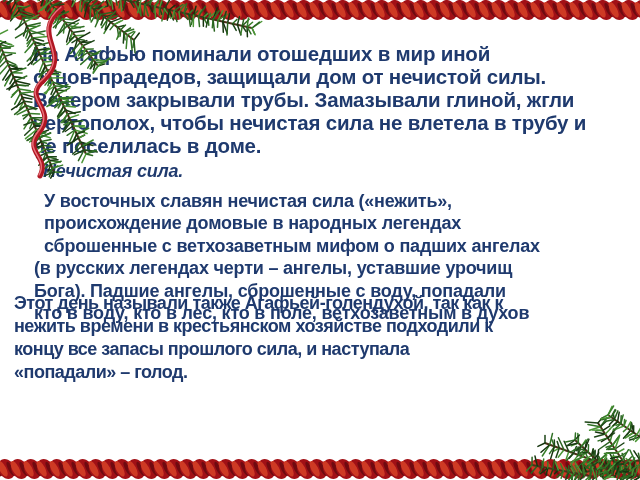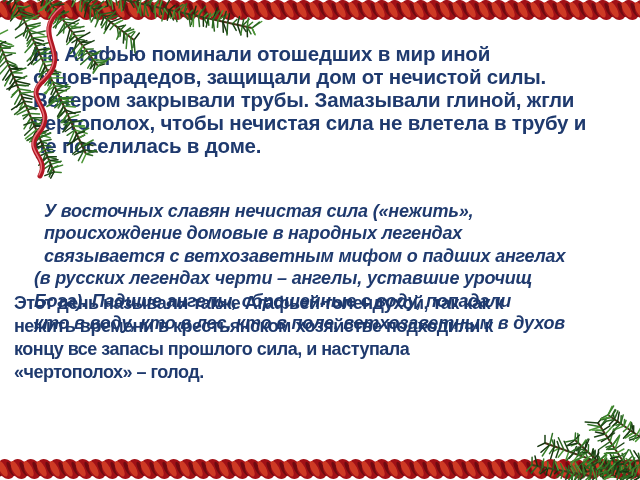--- a/index.html
+++ b/index.html
@@ -10,21 +10,21 @@
   .garland{position:absolute;left:0;z-index:1;display:block;}
   .gt{top:0;}
   .gb{bottom:0;}
   .fir{position:absolute;z-index:3;pointer-events:none;}
   .tl{top:0;left:0;}
   .brc{right:0;bottom:0;}
   .tb{position:absolute;z-index:2;color:#1f3a6e;font-weight:bold;white-space:nowrap;}
   .ln{white-space:nowrap;}
   .p1{left:33px;top:42px;font-size:20.5px;line-height:23px;letter-spacing:-0.2px;}
   .hd{left:43px;top:160px;font-size:18px;line-height:22px;font-style:italic;letter-spacing:-0.2px;}
-  .p2{left:34px;top:200px;font-size:18px;line-height:22.4px;font-style:italic;letter-spacing:-0.2px;}
+  .p2{left:34px;top:190px;font-size:18px;line-height:22.4px;letter-spacing:-0.2px;}
   .p2 .ind{margin-left:10px;}
   .p3{left:14px;top:292px;font-size:18px;line-height:23px;letter-spacing:-0.5px;z-index:2;}
 </style>
 </head>
 <body>
 
 <div class="slide">
 
   <svg class="garland gt" width="640" height="21" viewBox="0 0 640 21">
     <defs>
@@ -73,35 +73,38 @@
   </svg>
 
   <div class="tb p1">
     <div class="ln">На Агафью поминали отошедших в мир иной</div>
     <div class="ln">отцов-прадедов, защищали дом от нечистой силы.</div>
     <div class="ln">Вечером закрывали трубы. Замазывали глиной, жгли</div>
     <div class="ln">чертополох, чтобы нечистая сила не влетела в трубу и</div>
     <div class="ln">не поселилась в доме.</div>
   </div>
 
+  <div class="tb hd">
+    <div class="ln">Нечистая сила.</div>
+  </div>
 
   <div class="tb p2">
     <div class="ln ind">У восточных славян нечистая сила («нежить»,</div>
     <div class="ln ind">происхождение домовые в народных легендах</div>
-    <div class="ln ind">связывается с ветхозаветным мифом о падших ангелах</div>
+    <div class="ln ind">сброшенные с ветхозаветным мифом о падших ангелах</div>
     <div class="ln">(в русских легендах черти – ангелы, уставшие урочищ</div>
     <div class="ln">Бога). Падшие ангелы, сброшенные с воду, попадали</div>
     <div class="ln">кто в воду, кто в лес, кто в поле, ветхозаветным в духов</div>
   </div>
 
   <div class="tb p3">
     <div class="ln">Этот день называли также Агафьей-голендухой, так как к</div>
     <div class="ln">нежить времени в крестьянском хозяйстве подходили к</div>
     <div class="ln">концу все запасы прошлого сила, и наступала</div>
-    <div class="ln">«чертополох» – голод.</div>
+    <div class="ln">«попадали» – голод.</div>
   </div>
 
   <svg id="fir-tl" class="fir tl" width="270" height="205" viewBox="0 0 270 205">
 
   <line x1="12" y1="-6" x2="60" y2="98" stroke="#4a3018" stroke-width="2"></line>
       <line x1="12.0" y1="-6.0" x2="20.1" y2="-7.0" stroke="#2a6320" stroke-width="1.5" stroke-linecap="round"></line>
       <line x1="12.0" y1="-6.0" x2="23.8" y2="-6.1" stroke="#1d4517" stroke-width="1.5" stroke-linecap="round"></line>
       <line x1="12.0" y1="-6.0" x2="3.8" y2="1.2" stroke="#2a6320" stroke-width="1.5" stroke-linecap="round"></line>
       <line x1="13.8" y1="-2.0" x2="21.5" y2="-3.6" stroke="#397f2a" stroke-width="1.5" stroke-linecap="round"></line>
       <line x1="13.8" y1="-2.0" x2="7.0" y2="3.2" stroke="#16350f" stroke-width="1.5" stroke-linecap="round"></line>

